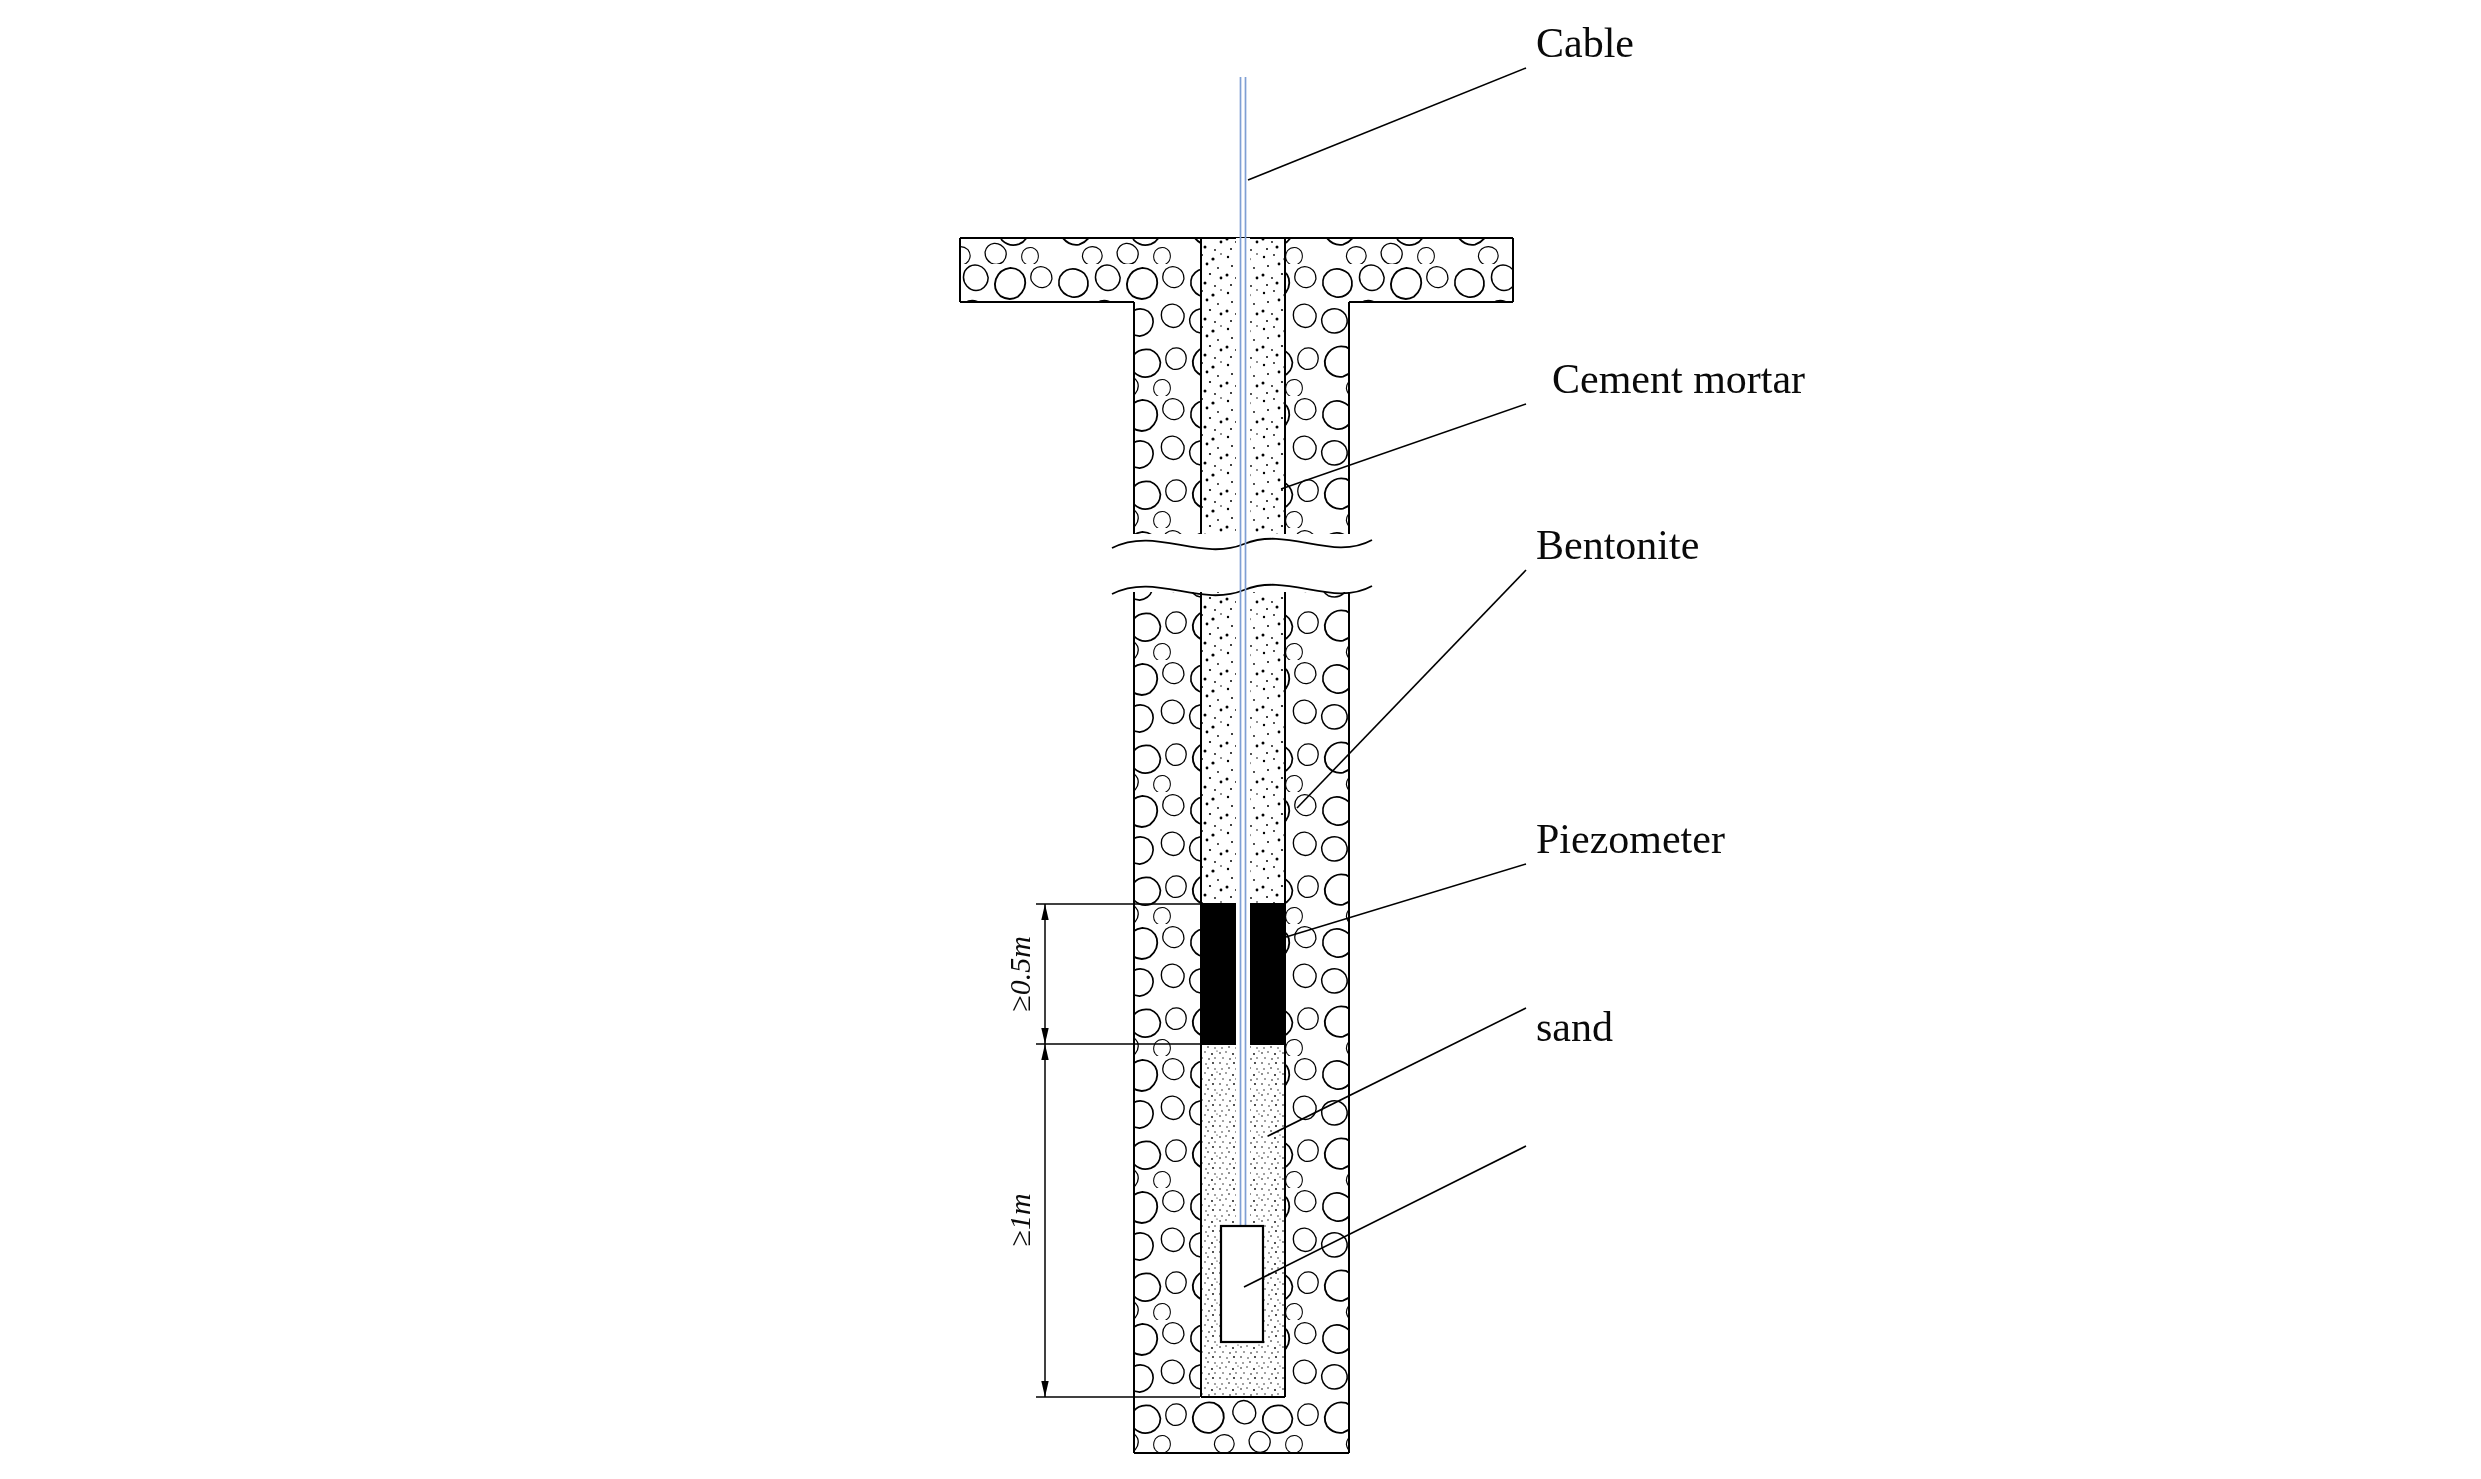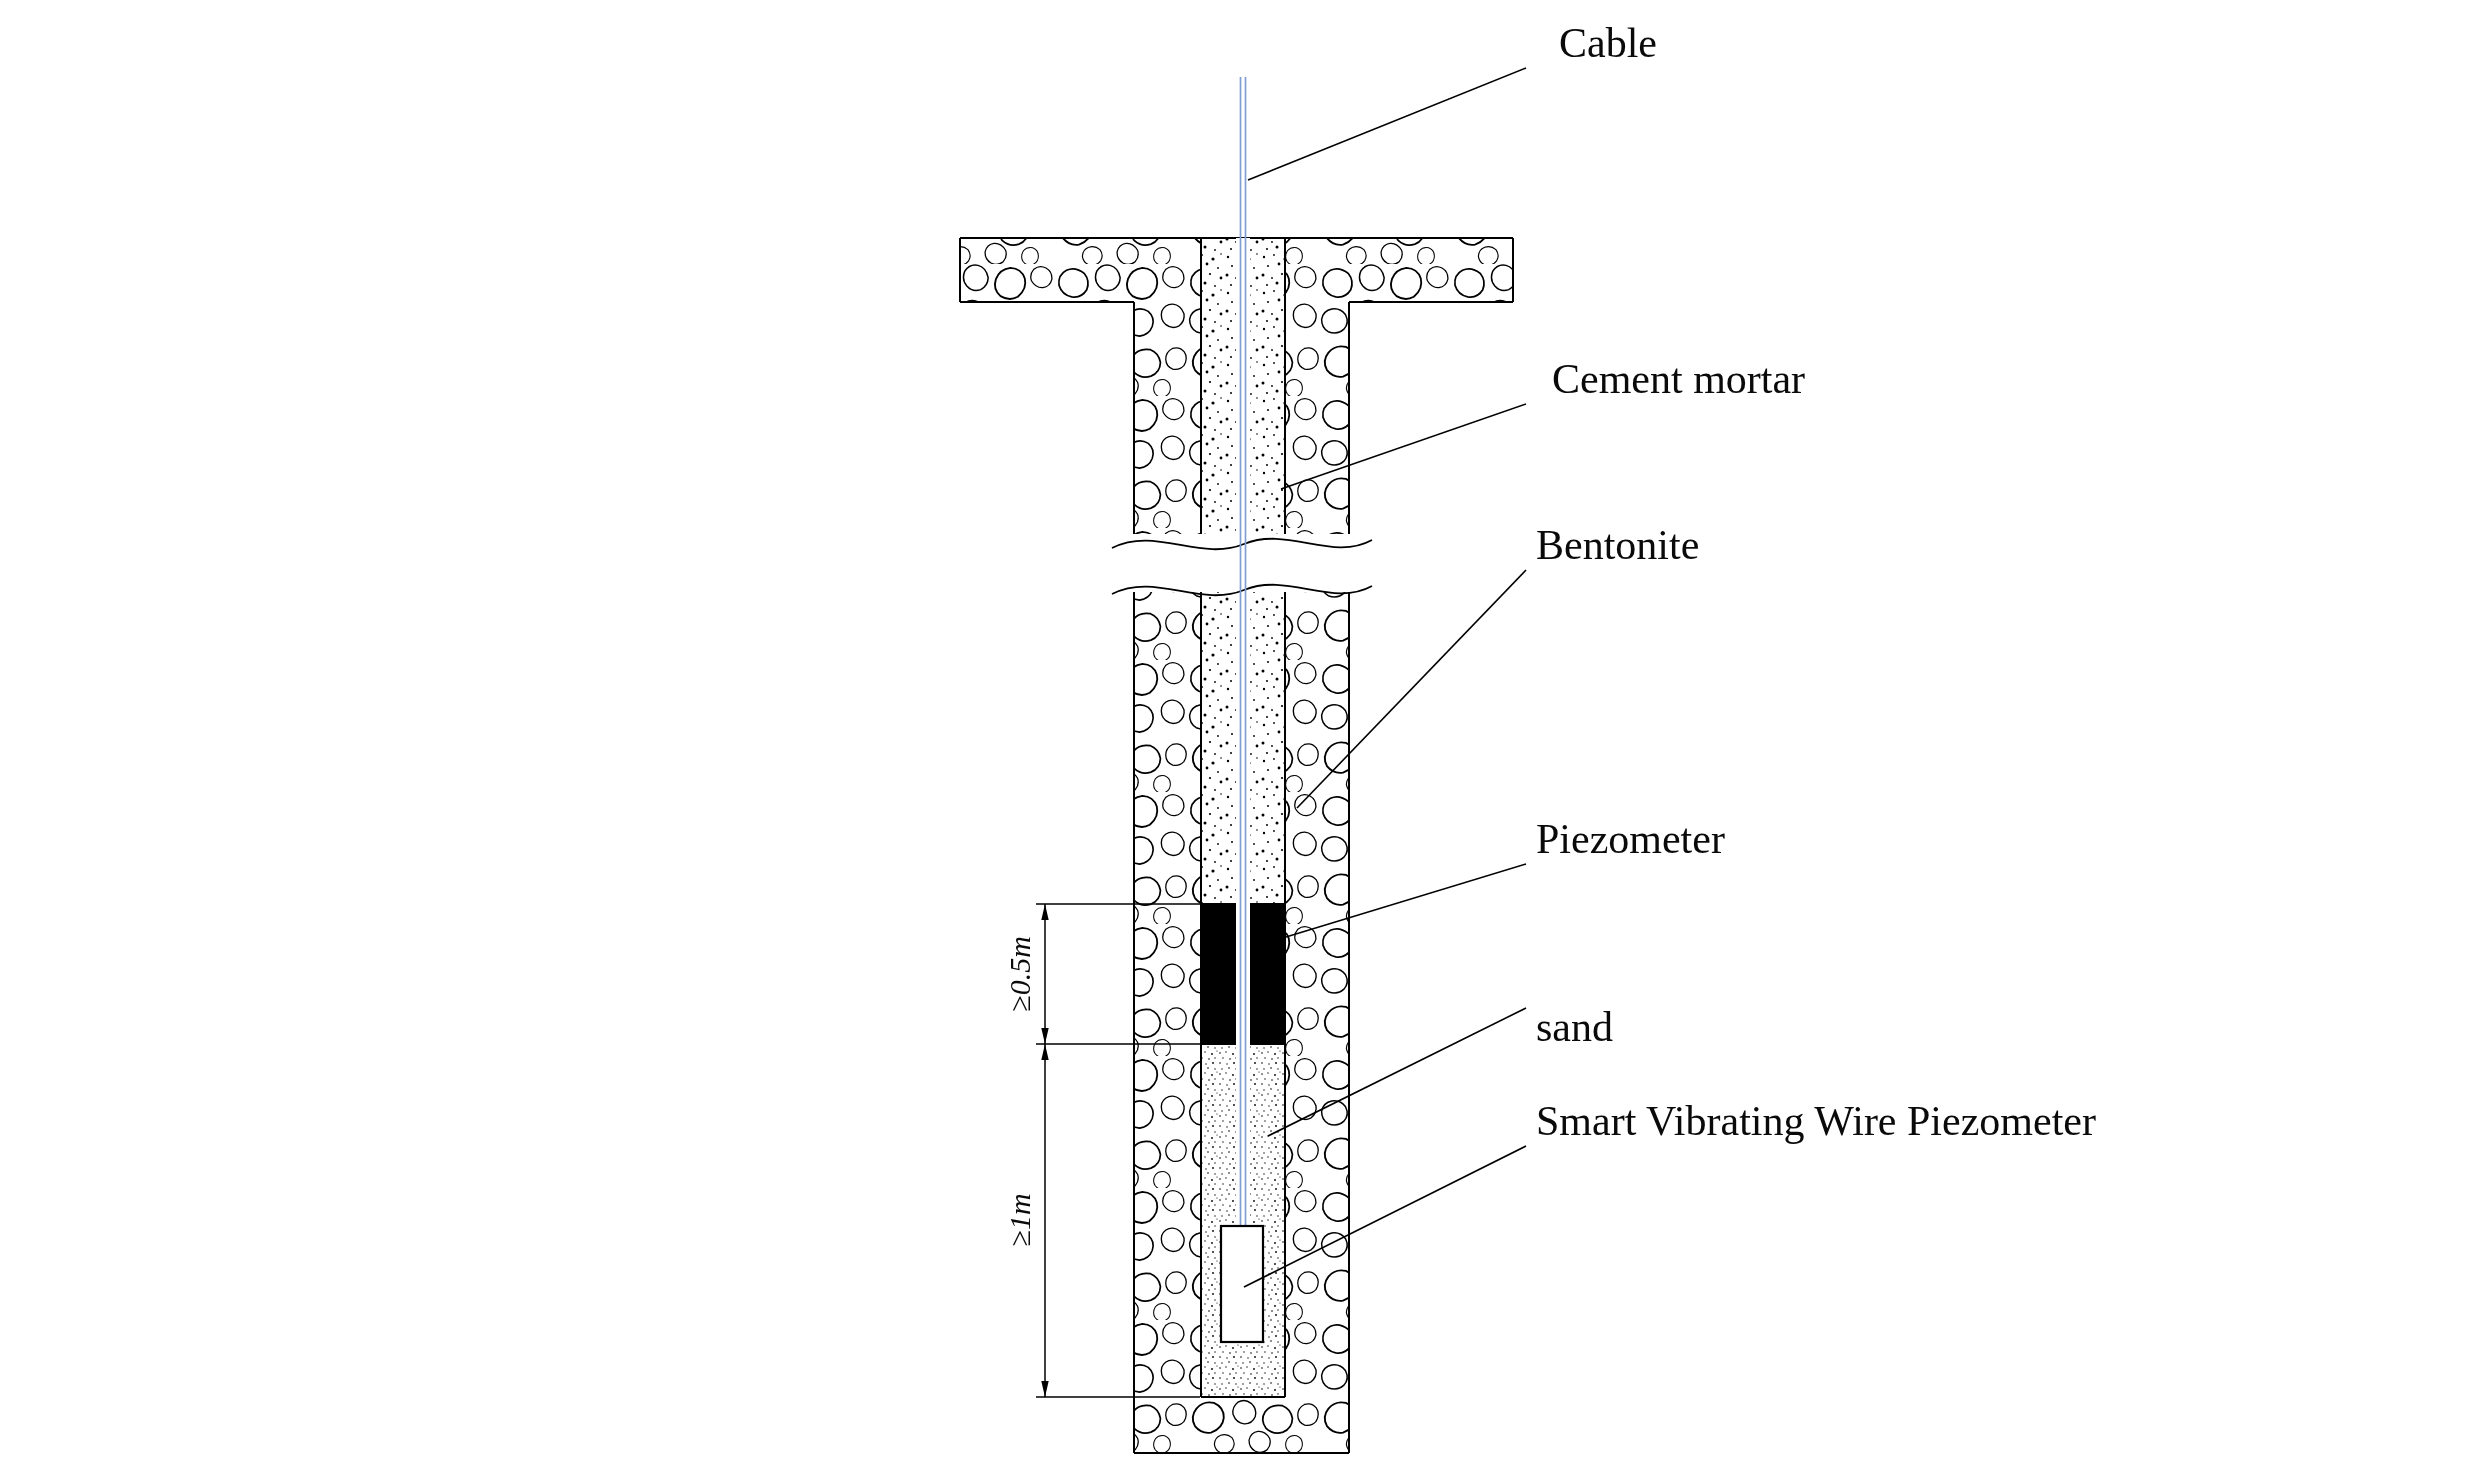--- a/index.html
+++ b/index.html
@@ -167,23 +167,22 @@
       </g>
       <g fill="#000000">
         <polygon points="1045,904 1041.3,920 1048.7,920"></polygon>
         <polygon points="1045,1044 1041.3,1028 1048.7,1028"></polygon>
         <polygon points="1045,1044 1041.3,1060 1048.7,1060"></polygon>
         <polygon points="1045,1397 1041.3,1381 1048.7,1381"></polygon>
       </g>
     </g>
   </svg>
 
-  <div class="callout" style="left:1536px; top:20px;margin-left:23px;">Cable</div>
+  <div class="callout" style="left:1536px; top:20px;">Cable</div>
   <div class="callout" style="left:1536px; top:356px;margin-left:16px;">Cement mortar</div>
   <div class="callout" style="left:1536px; top:522px;">Bentonite</div>
   <div class="callout" style="left:1536px; top:816px;">Piezometer</div>
   <div class="callout" style="left:1536px; top:1004px;">sand</div>
-  <div class="callout" style="left:1536px; top:1098px;">Smart Vibrating Wire Piezometer</div>
 
   <div class="dim-text" style="left:1020px; top:974px;">≥0.5m</div>
   <div class="dim-text" style="left:1020px; top:1220px;">≥1m</div>
 
 </div>
 
 </body></html>

